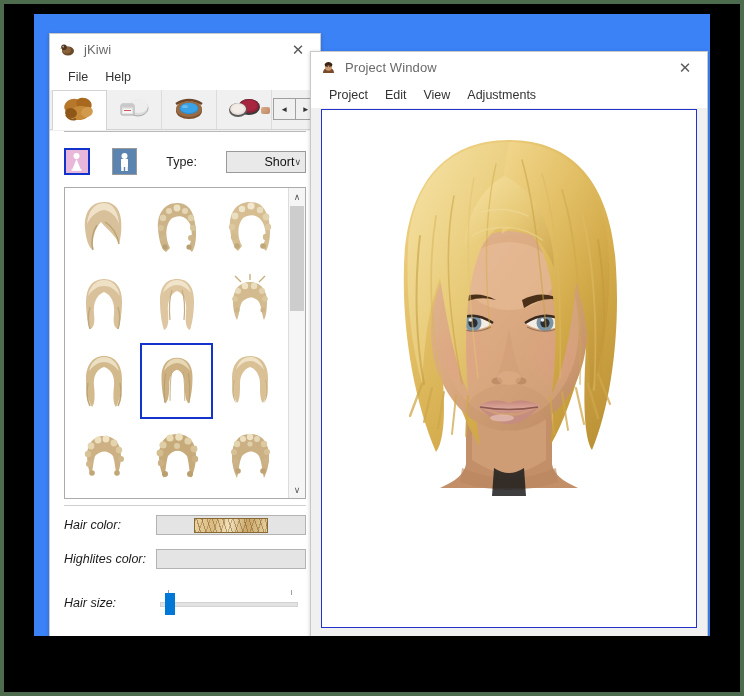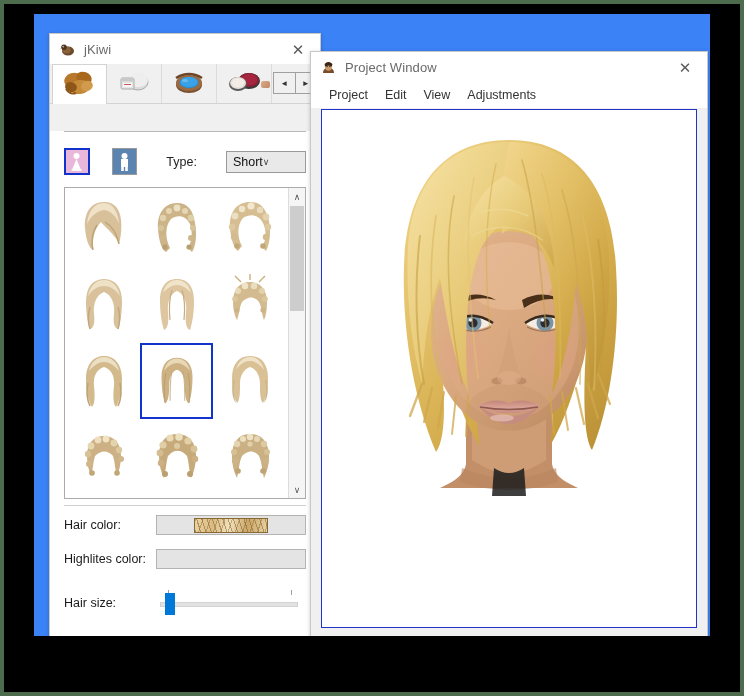--- a/index.html
+++ b/index.html
@@ -197,21 +197,21 @@
     width: 84px;
     height: 22px;
     border: 1px solid #9a9a9a;
     background: #e9e9e9;
     display: flex;
     align-items: center;
     padding: 0 4px 0 6px;
     box-sizing: border-box;
     font-size: 12.5px;
     color: #111;
-    justify-content: flex-start;
+    justify-content: flex-end;
   }
   .combo .chev { font-size: 9px; color: #444; }
 
   
   .thumb-wrap {
     position: relative;
     border: 1px solid #ababab;
     background: #ffffff;
     height: 312px;
     box-sizing: border-box;
@@ -258,20 +258,21 @@
     top: 18px;
     height: 105px;
     background: #cdcdcd;
   }
 
   .ctrl-row {
     display: flex;
     align-items: center;
     height: 30px;
     margin-top: 4px;
+    font-style: italic;
   }
   .ctrl-label {
     font-size: 12.5px;
     color: #1a1a1a;
     width: 92px;
     flex: 0 0 92px;
   }
   .color-field {
     flex: 1;
     height: 20px;
@@ -363,20 +364,24 @@
             <circle cx="5" cy="6.2" r="2.8" fill="#4d3520"></circle>
             <circle cx="4.2" cy="5.6" r="0.8" fill="#ffffff"></circle>
             <circle cx="4.2" cy="5.6" r="0.45" fill="#000000"></circle>
             <path d="M2.5 6.5 L0.5 8.5 L2.6 7.6 Z" fill="#c9a060"></path>
           </svg>
         </div>
         <div class="title-text">jKiwi</div>
         <div class="title-close">✕</div>
       </div>
 
+      <div class="menubar">
+        <div class="menu-item">File</div>
+        <div class="menu-item">Help</div>
+      </div>
 
       <div class="tabstrip">
 
         <div class="tab active">
           <span>
             <svg width="40" height="28" viewBox="0 0 40 28">
               <ellipse cx="13" cy="11" rx="9" ry="7" fill="#b8782c" transform="rotate(-18 13 11)"></ellipse>
               <ellipse cx="24" cy="9" rx="8" ry="6" fill="#a8691f" transform="rotate(20 24 9)"></ellipse>
               <ellipse cx="20" cy="18" rx="10" ry="7" fill="#c68b3a" transform="rotate(-8 20 18)"></ellipse>
               <ellipse cx="11" cy="18" rx="6" ry="5" fill="#8e5718" transform="rotate(15 11 18)"></ellipse>

